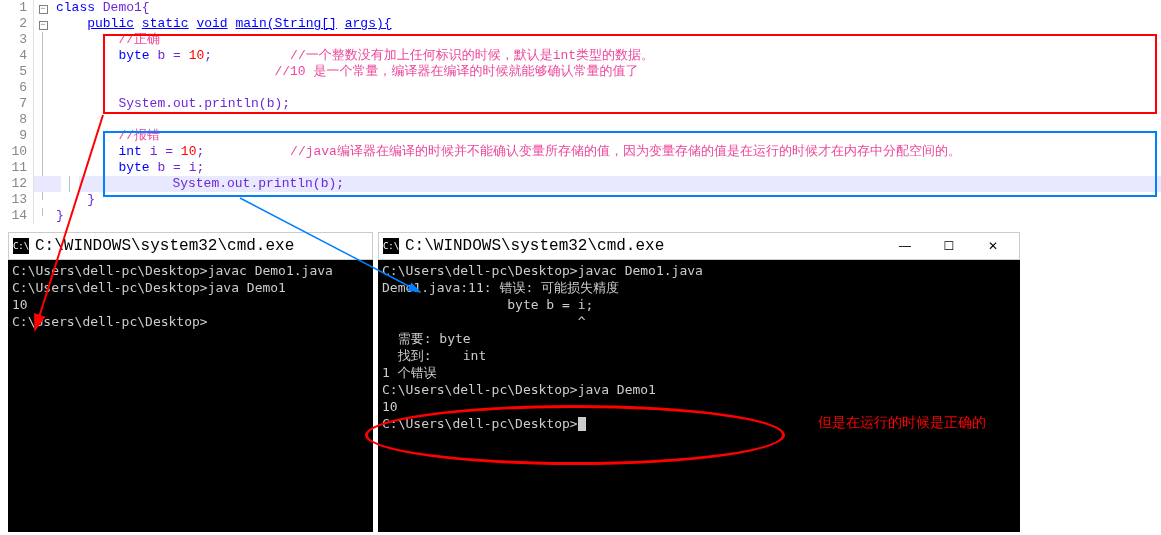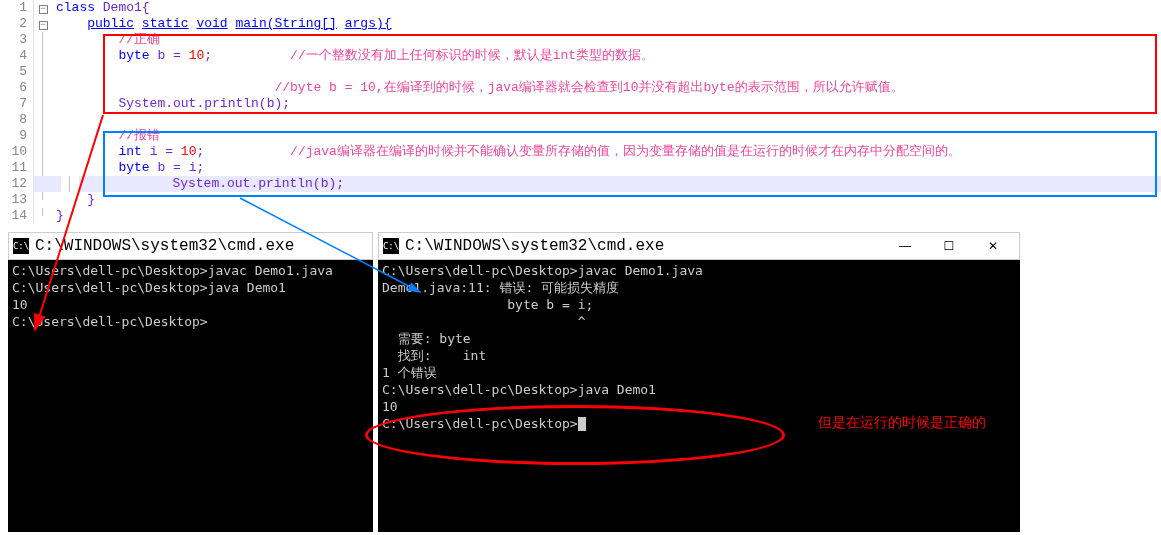--- a/index.html
+++ b/index.html
@@ -37,22 +37,22 @@
     .arrow-svg { position: absolute; pointer-events: none; }
   </style>
 </head>
 <body>
 
 <div class="editor" id="editor">
     <div class="code-line"><div class="gutter">1</div><div class="fold-col"><span class="fold-box">−</span></div><div class="code"><span class="kw">class</span><span class="str"> Demo1{</span></div></div>
     <div class="code-line"><div class="gutter">2</div><div class="fold-col"><span class="fold-box">−</span></div><div class="code"><span class="str">    </span><span class="kw-u">public</span><span class="kw"> </span><span class="kw-u">static</span><span class="kw"> </span><span class="kw-u">void</span><span class="kw"> </span><span class="kw-u">main(String[]</span><span class="kw"> </span><span class="kw-u">args){</span></div></div>
     <div class="code-line"><div class="gutter">3</div><div class="fold-col"><span class="fold-line"></span></div><div class="code"><span class="str">        </span><span class="comment">//正确</span></div></div>
     <div class="code-line"><div class="gutter">4</div><div class="fold-col"><span class="fold-line"></span></div><div class="code"><span class="str">        </span><span class="kw">byte</span><span class="str"> b = </span><span class="num">10</span><span class="str">;          </span><span class="comment">//一个整数没有加上任何标识的时候，默认是int类型的数据。</span></div></div>
-    <div class="code-line"><div class="gutter">5</div><div class="fold-col"><span class="fold-line"></span></div><div class="code"><span class="str">                            </span></div></div>
-    <div class="code-line"><div class="gutter">6</div><div class="fold-col"><span class="fold-line"></span></div><div class="code"><span class="str">                            </span><span class="comment">//byte b = 10,在编译到的时候，java编译器就会检查到10并没有超出byte的表示范围，所以允许赋值。</span></div></div>
+    <div class="code-line"><div class="gutter">5</div><div class="fold-col"><span class="fold-line"></span></div><div class="code"><span class="str">                            </span><span class="comment">//10 是一个常量，编译器在编译的时候就能够确认常量的值了</span></div></div>
+    <div class="code-line"><div class="gutter">6</div><div class="fold-col"><span class="fold-line"></span></div><div class="code"><span class="str">                            </span></div></div>
     <div class="code-line"><div class="gutter">7</div><div class="fold-col"><span class="fold-line"></span></div><div class="code"><span class="str">        System.out.println(b);</span></div></div>
     <div class="code-line"><div class="gutter">8</div><div class="fold-col"><span class="fold-line"></span></div><div class="code"><span class="str"></span></div></div>
     <div class="code-line"><div class="gutter">9</div><div class="fold-col"><span class="fold-line"></span></div><div class="code"><span class="str">        </span><span class="comment">//报错</span></div></div>
     <div class="code-line"><div class="gutter">10</div><div class="fold-col"><span class="fold-line"></span></div><div class="code"><span class="str">        </span><span class="kw">int</span><span class="str"> i = </span><span class="num">10</span><span class="str">;           </span><span class="comment">//java编译器在编译的时候并不能确认变量所存储的值，因为变量存储的值是在运行的时候才在内存中分配空间的。</span></div></div>
     <div class="code-line"><div class="gutter">11</div><div class="fold-col"><span class="fold-line"></span></div><div class="code"><span class="str">        </span><span class="kw">byte</span><span class="str"> b = i;</span></div></div>
     <div class="code-line highlight-line"><div class="gutter">12</div><div class="fold-col"><span class="fold-line"></span></div><div class="code"><span class="str">        System.out.println(b);</span></div></div>
     <div class="code-line"><div class="gutter">13</div><div class="fold-col"><span class="fold-line" style="bottom:8px;"></span></div><div class="code"><span class="str">    }</span></div></div>
     <div class="code-line"><div class="gutter">14</div><div class="fold-col"><span class="fold-line" style="bottom:8px;"></span></div><div class="code"><span class="str">}</span></div></div>
   </div>
 

